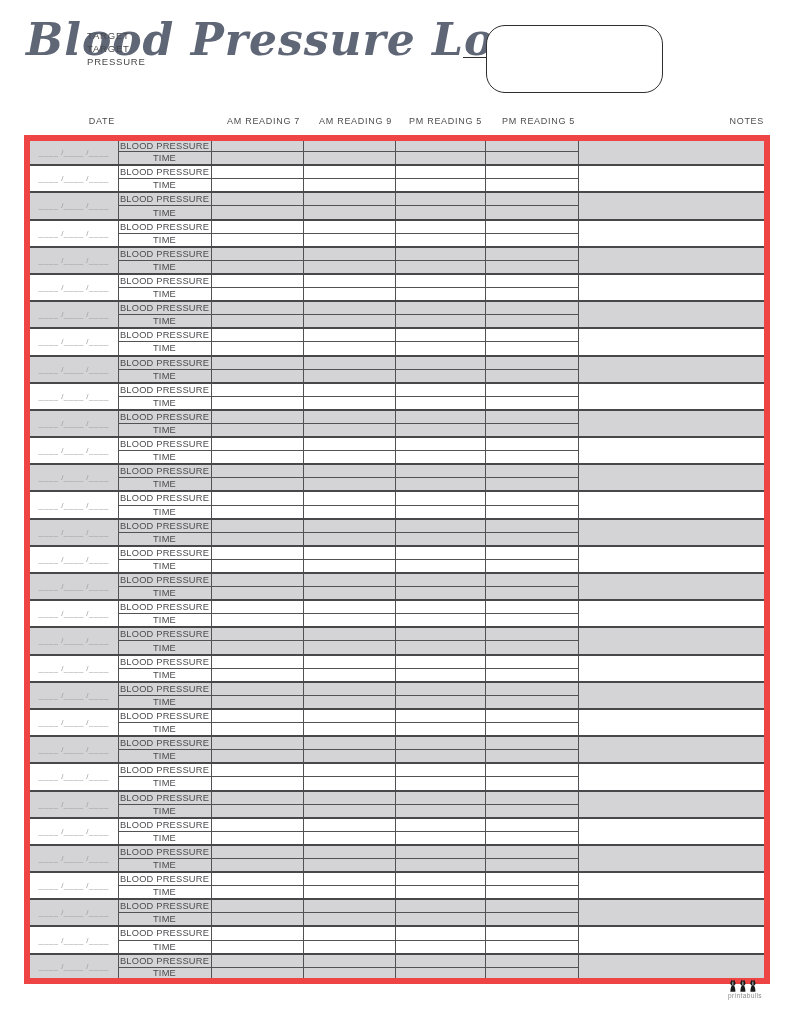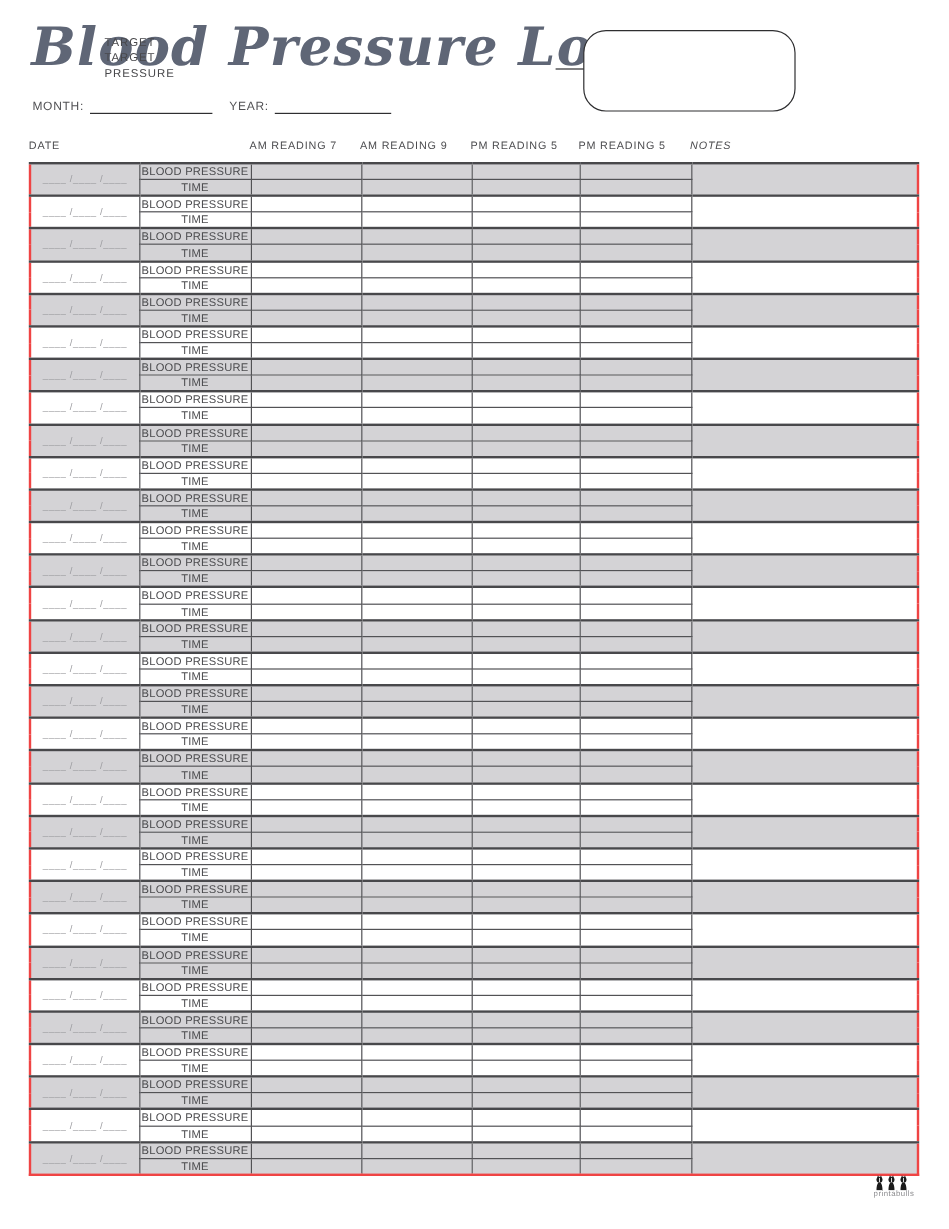--- a/index.html
+++ b/index.html
@@ -83,38 +83,38 @@
   .col-headers {
     position: absolute;
     left: 24px;
     top: 116px;
     width: 740px;
     display: flex;
     font-size: 9px;
     letter-spacing: 0.7px;
     color: #4c4c4f;
   }
-  .col-headers span { text-align: left; }
+  .col-headers span { text-align: right; }
   .ch-date   { width: 91px; }
   .ch-label  { width: 93px; }
   .ch-am1    { width: 92px; }
   .ch-am2    { width: 92px; }
   .ch-pm1    { width: 90px; }
   .ch-pm2    { width: 93px; }
-  .ch-notes  { width: 189px; font-style: italic; }
+  .ch-notes  { width: 189px; }
 
   
   .log-table {
     position: absolute;
     left: 24px;
     top: 135px;
     width: 740px;
     border-collapse: collapse;
     table-layout: fixed;
-    border: 2px solid #ef4444;
+    border: 6px solid #ef4444;
   }
   .log-table td {
     border: 1px solid #525255;
     padding: 0;
     height: 13.6px;
     overflow: hidden;
     vertical-align: middle;
   }
   .log-table tr { height: 13.6px; }
   .log-table tr.bp-row td { border-top: 2px solid #48484b; }
@@ -155,26 +155,20 @@
     margin-top: 0px;
   }
 </style>
 </head>
 <body>
 
 <div class="page">
 
   <h1 class="page-title">Blood Pressure Log</h1>
 
-  <div class="month-year">
-    <span class="my-label">MONTH:</span>
-    <span class="fill-line month-line"></span>
-    <span class="my-label">YEAR:</span>
-    <span class="fill-line year-line"></span>
-  </div>
 
   <div class="target-area">
     <div class="target-label">
       <div>TARGET</div>
       <div>TARGET</div>
       <div>PRESSURE</div>
     </div>
     <div class="target-connector"></div>
     <div class="target-box"></div>
   </div>

